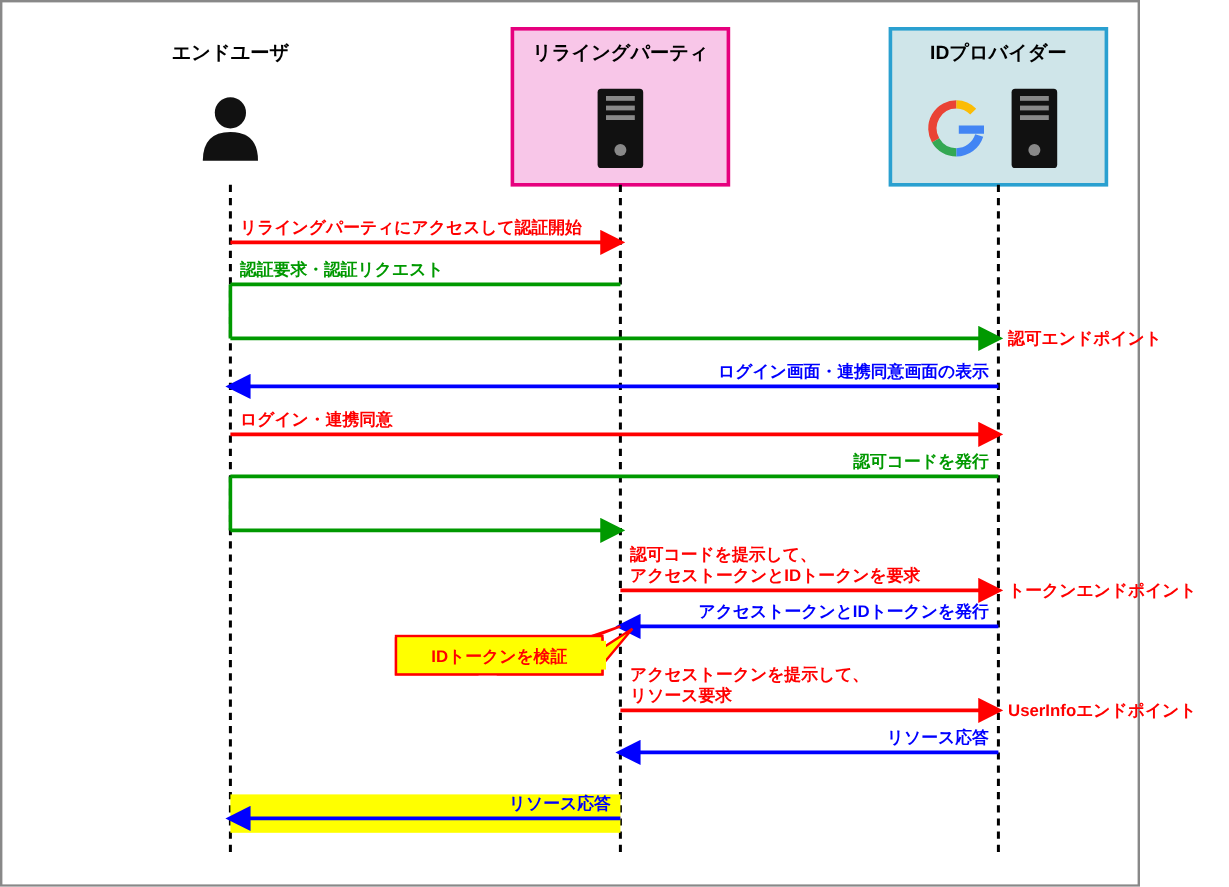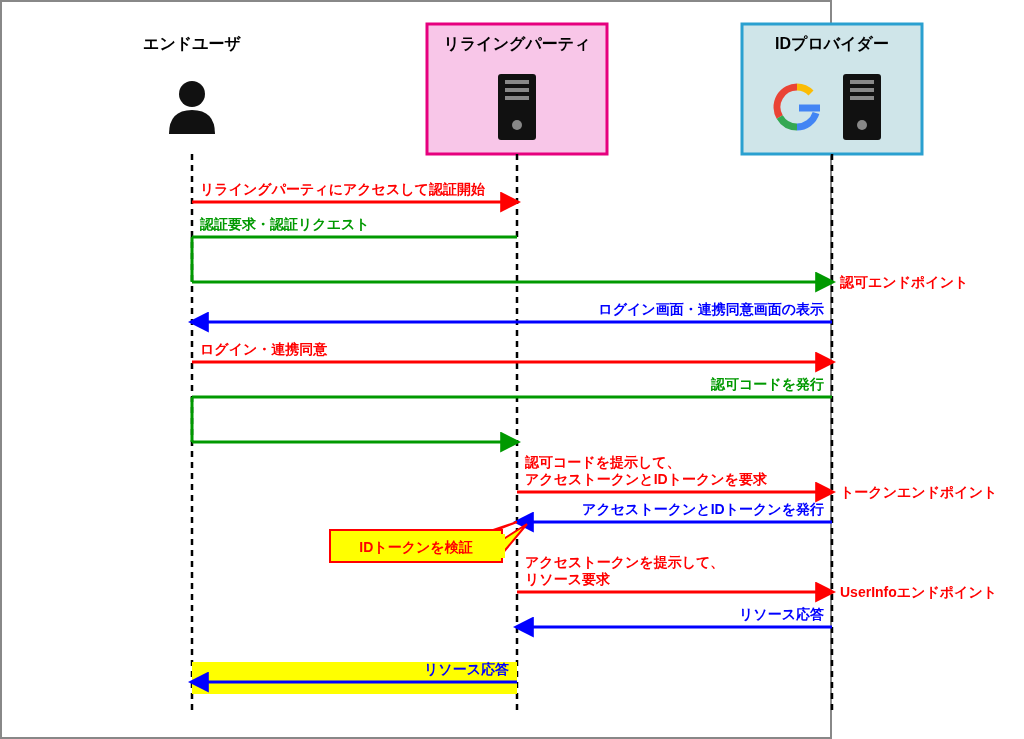--- a/index.html
+++ b/index.html
@@ -1,21 +1,21 @@
 <!DOCTYPE html>
 <html><head>
 <meta charset="utf-8">
 <style>
   body {
     margin: 0;
     font-family: "Hiragino Sans", "Meiryo", sans-serif;
     background: #fff;
   }
   .frame {
-    width: 832px;
+    width: 950px;
     height: 739px;
     position: relative;
     box-sizing: border-box;
     border: 2px solid #888;
   }
   svg { display: block; }
   .participant-label {
     font-size: 16px;
     font-weight: bold;
     text-anchor: middle;

